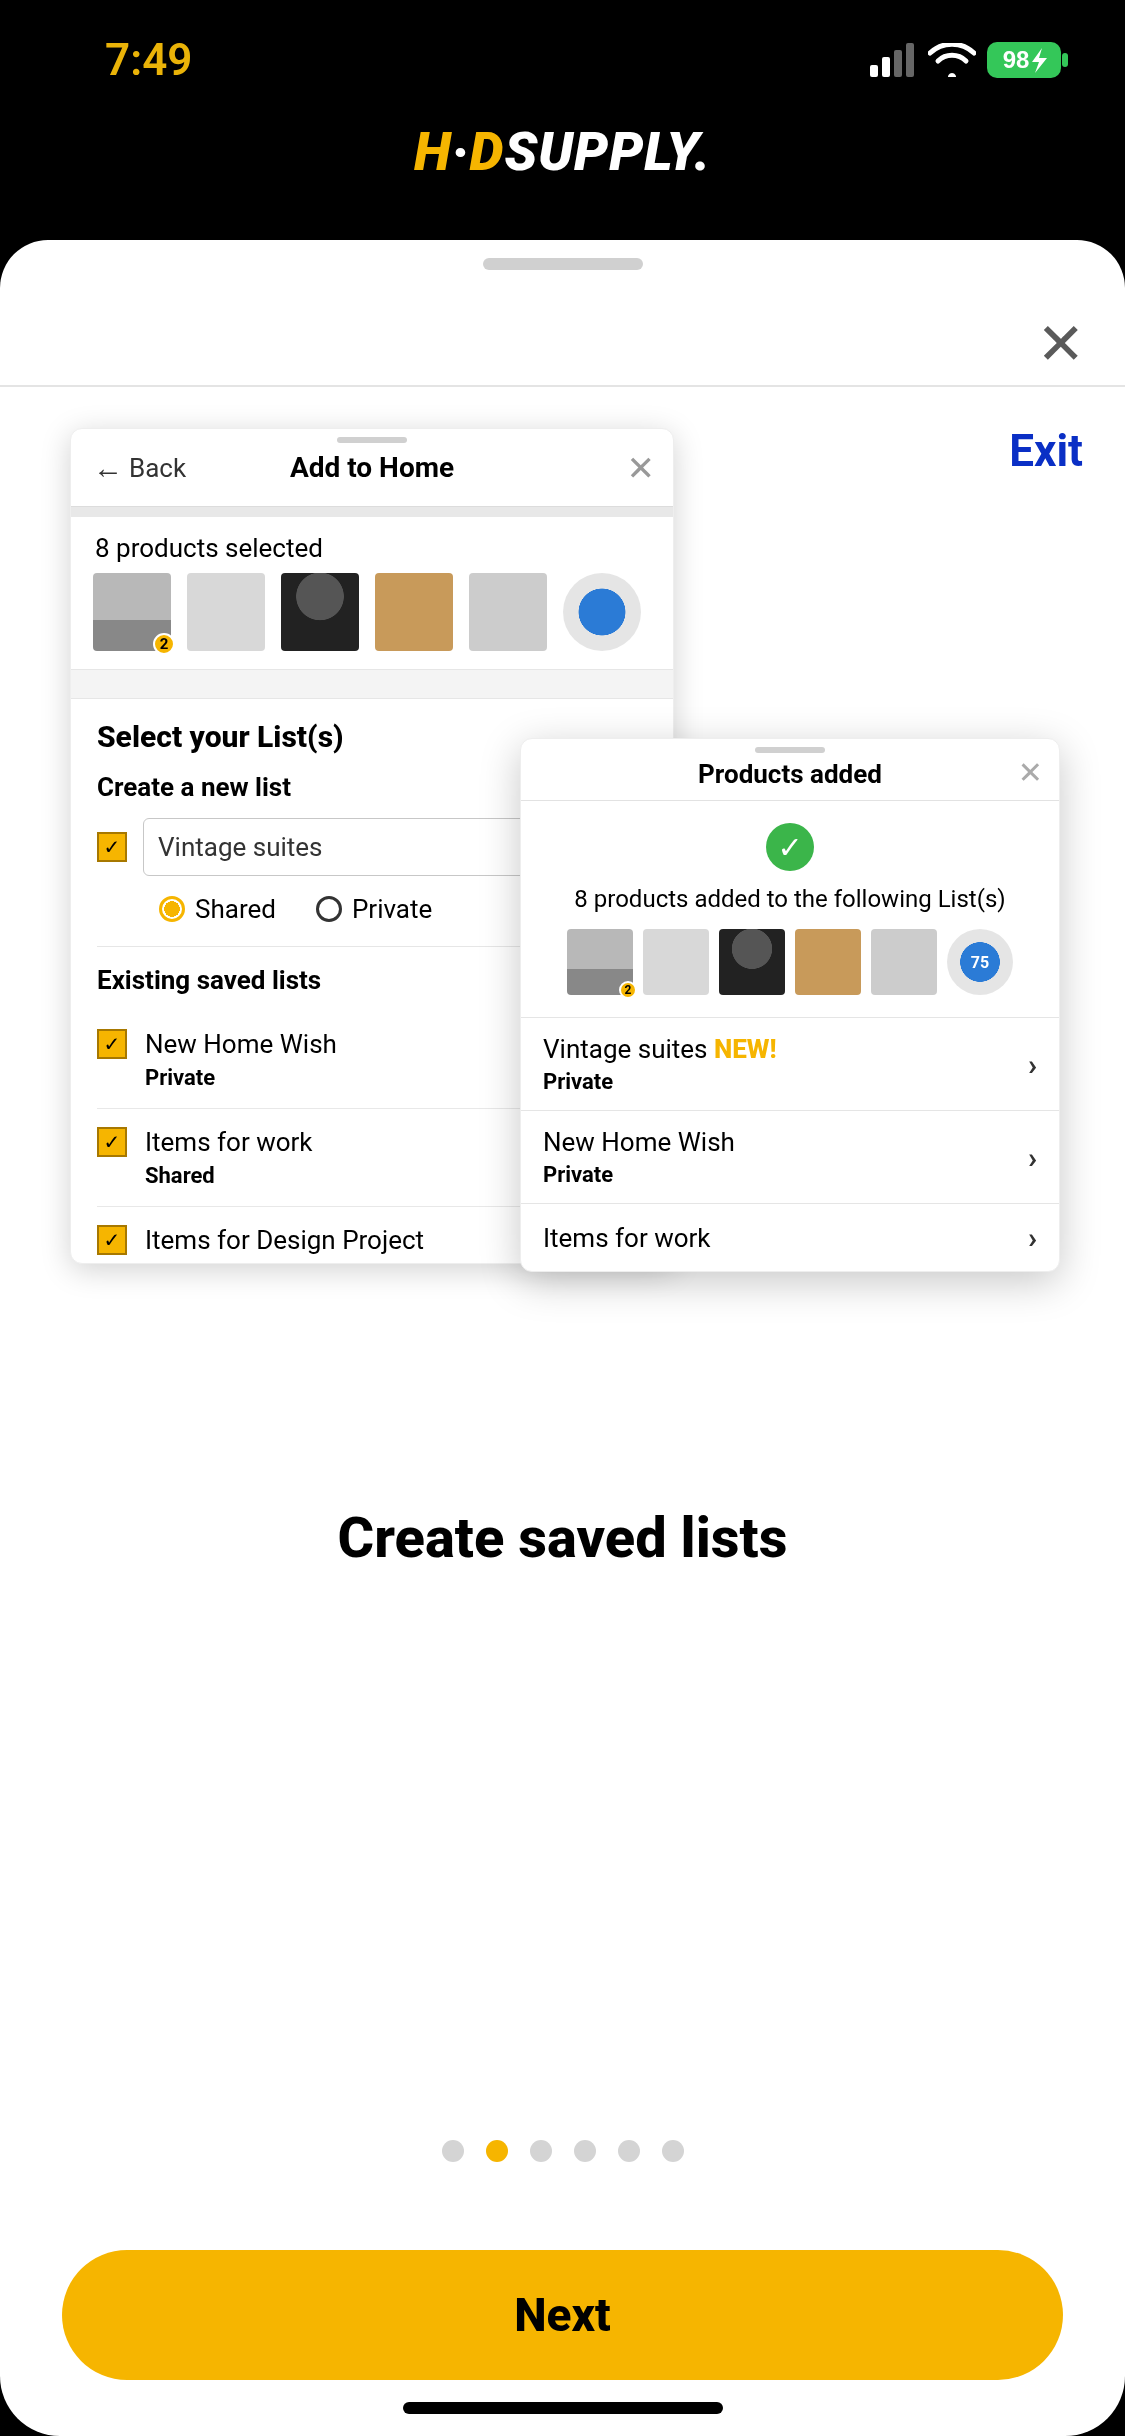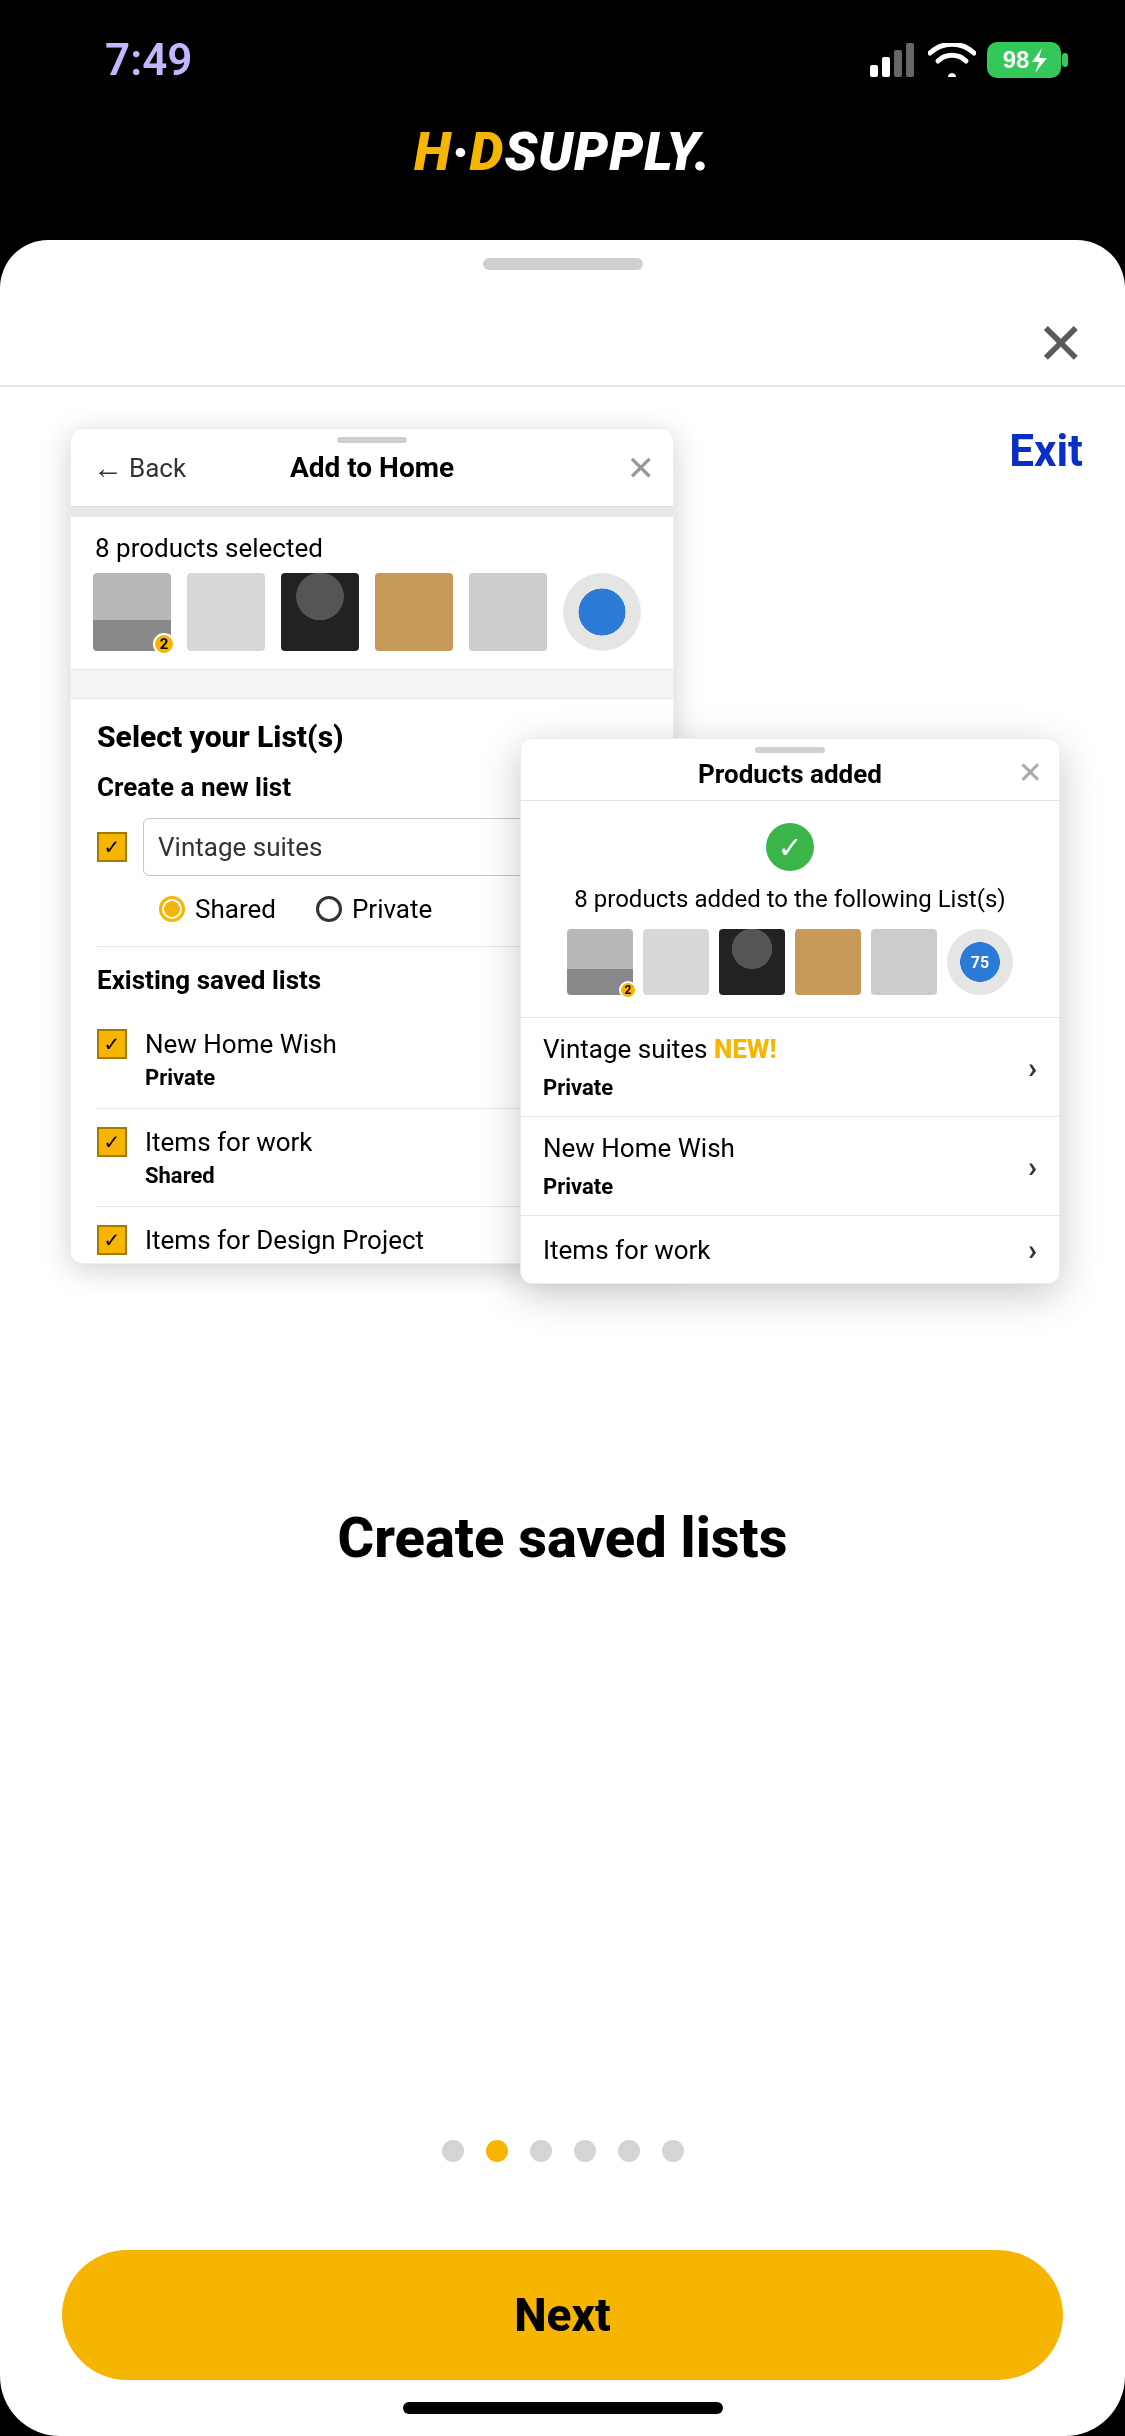--- a/index.html
+++ b/index.html
@@ -9,21 +9,21 @@
     background: #000;
     width: 1125px;
     height: 2436px;
     position: relative;
     overflow: hidden;
     border-radius: 60px;
   }
   
   .statusbar {
     height: 120px;
-    color: #c4b5fd;
+    color: #eab308;
     display: flex;
     justify-content: space-between;
     align-items: center;
     padding: 0 55px 0 105px;
     font-size: 44px;
     font-weight: 600;
   }
   .status-right { display: flex; align-items: center; gap: 10px; }
 
   
@@ -128,21 +128,21 @@
   .cardB-top { position:relative; height: 62px; border-bottom: 1px solid #e2e2e2; display:flex; align-items:center; justify-content:center; }
   .cardB-grabber { position:absolute; top:8px; left:50%; transform:translateX(-50%); width:70px; height:6px; background:#d0d0d0; border-radius:3px; }
   .bttl { font-size:26px; font-weight:700; margin-top: 8px; }
   .cardB-x { position:absolute; right:16px; top: 16px; font-size:30px; color:#aaa; }
   .ok { width:48px; height:48px; background:#3bb54a; border-radius:50%; margin: 22px auto 14px; display:flex; align-items:center; justify-content:center; color:#fff; font-size:30px; }
   .addedtxt { text-align:center; font-size:24px; padding: 0 20px 16px; }
   .thumbsB { display:flex; gap:10px; justify-content:center; padding: 0 16px 22px; }
   .thumbB { width:66px; height:66px; background:#ddd; border-radius:4px; position:relative; }
   .thumbB.nest { border-radius:50%; }
   .listrow { display:flex; justify-content:space-between; align-items:center; padding: 16px 22px; border-top:1px solid #e5e5e5; }
-  .listrow .col { display:flex; flex-direction:column; gap:11px; }
+  .listrow .col { display:flex; flex-direction:column; gap:5px; }
   .listrow .ln { font-size:26px; }
   .listrow .nw { color:#f6b500; font-weight:800; }
   .listrow .sub { font-size:22px; font-weight:700; }
   .chev { font-size:30px; color:#333; font-weight:700; }
 
   
   .headline {
     position: absolute; top: 1265px; left: 0; right: 0; text-align: center;
     font-size: 56px; font-weight: 800;
   }

